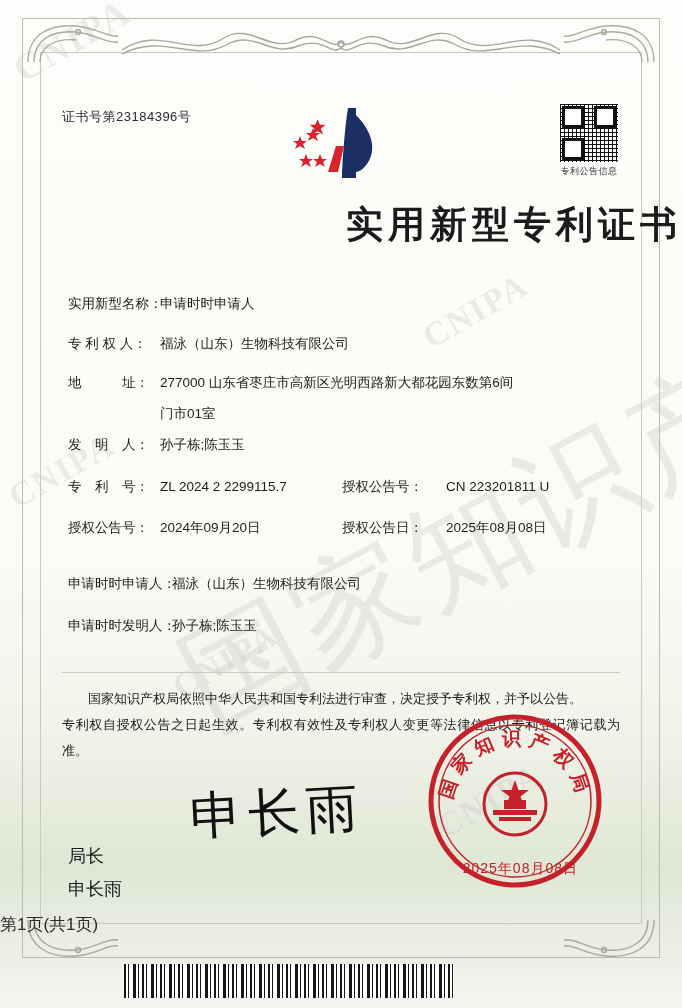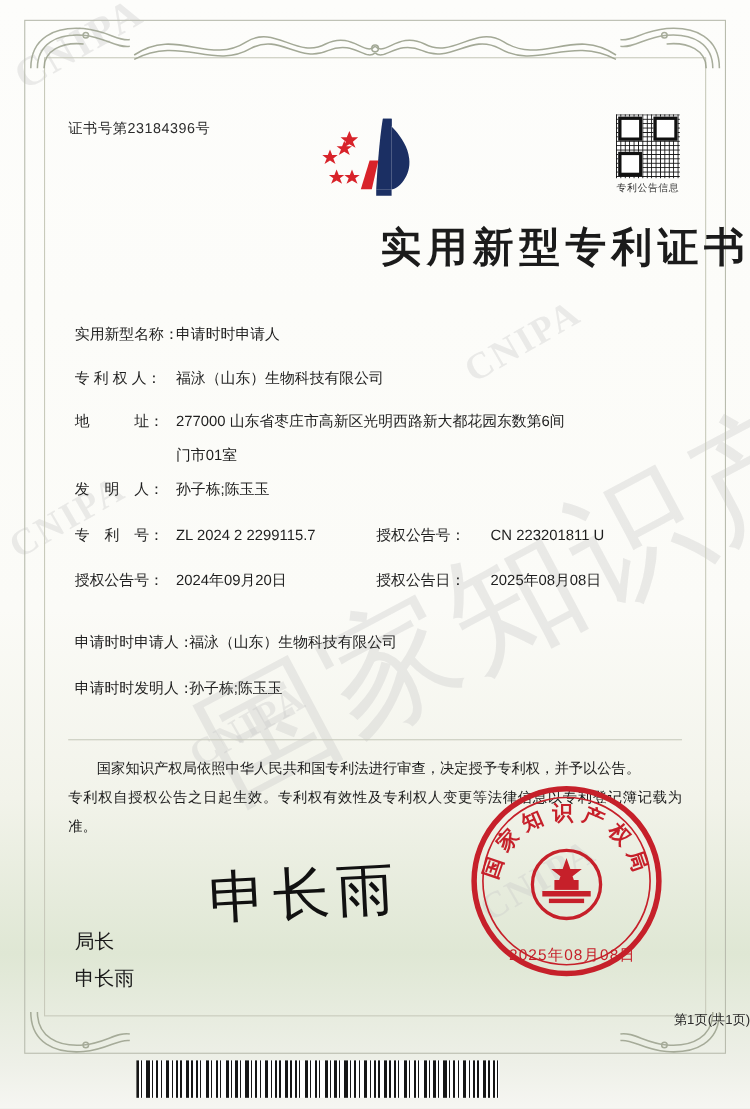--- a/index.html
+++ b/index.html
@@ -231,24 +231,23 @@
     right: 104px; bottom: 130px;
     font-size: 14px;
     color: #c6202a;
     letter-spacing: 1px;
     white-space: nowrap;
   }
 
   .pagenum {
     position: absolute;
     left: 0; right: 0; bottom: 72px;
-    text-align: right;
-    font-size: 12px;
+    text-align: left;
+    font-size: 17px;
     color: #2b2b2b;
-    padding-left: 43px;
   }
 
   
   .barcode {
     position: absolute;
     left: 124px; bottom: 10px;
     width: 330px; height: 34px;
     background-image: repeating-linear-gradient(
       90deg,
       #161616 0px, #161616 2px,

